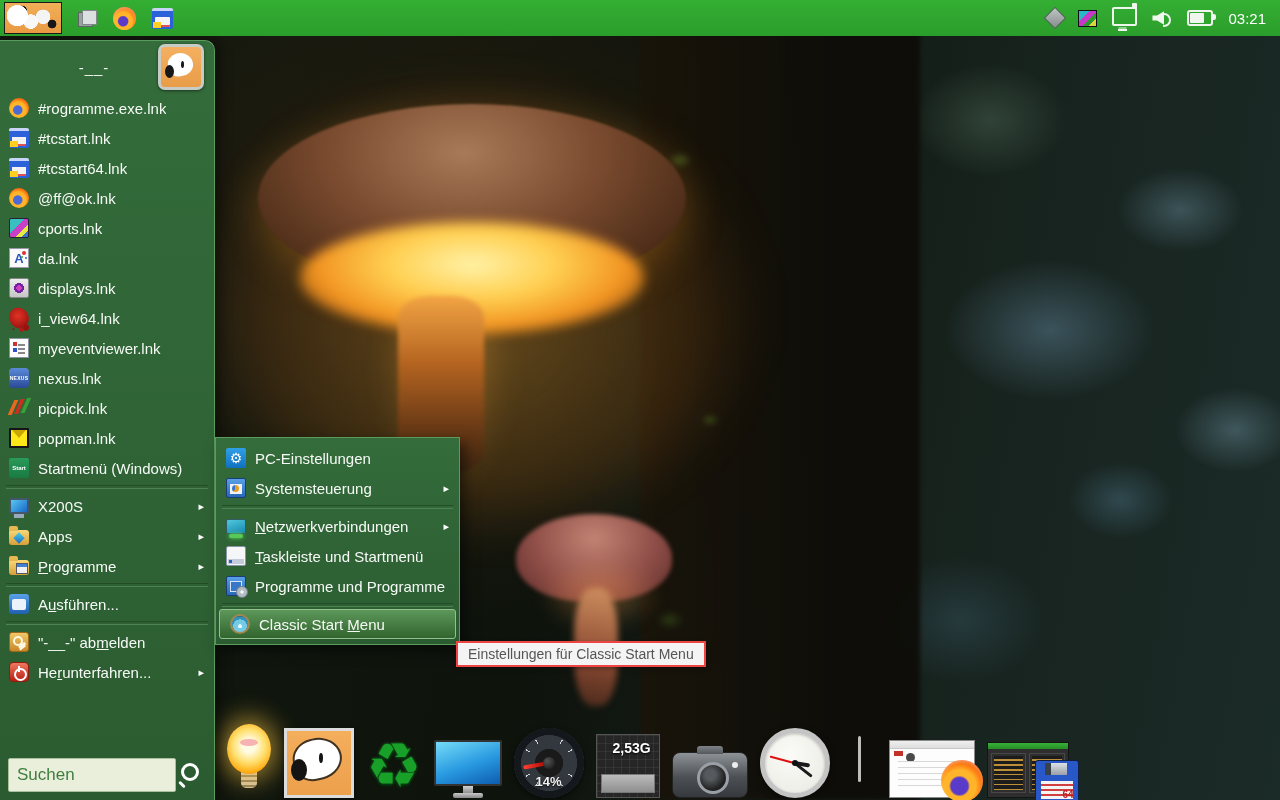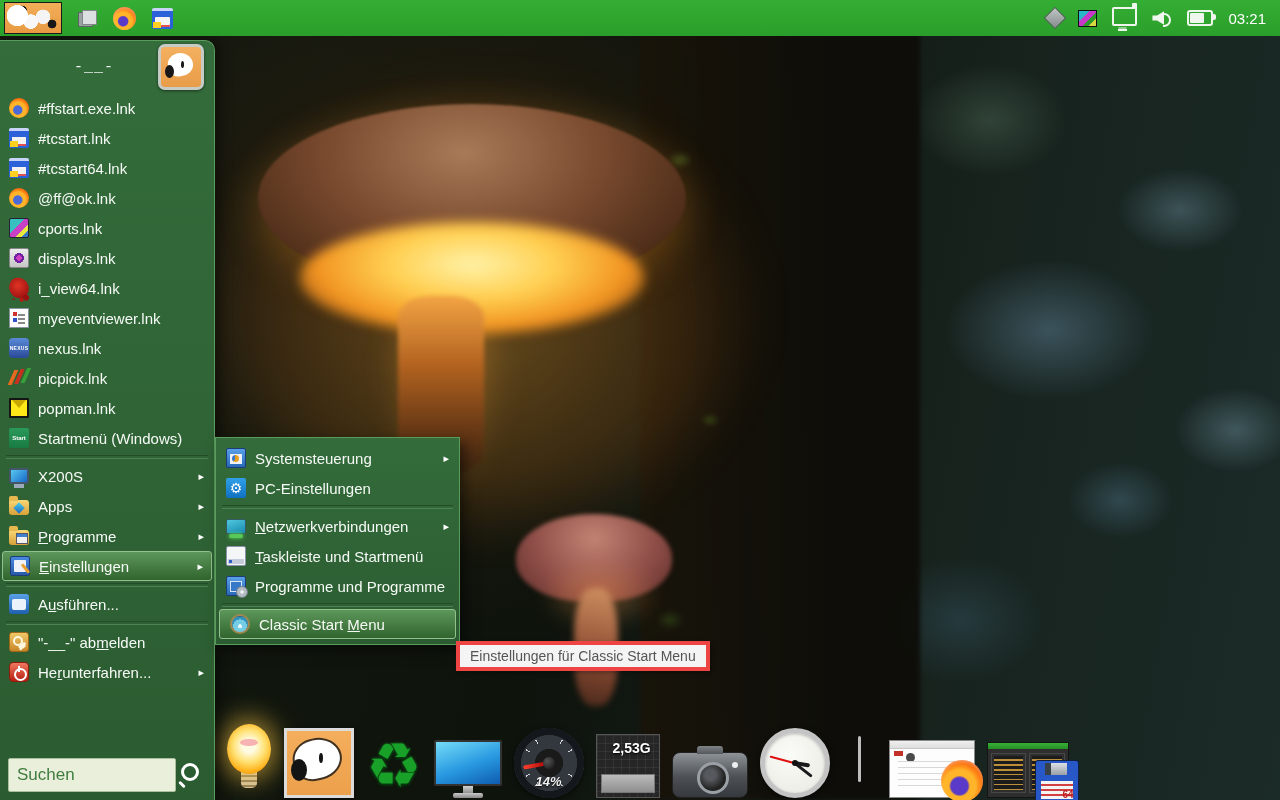--- a/index.html
+++ b/index.html
@@ -86,21 +86,21 @@
   .t-batt::before{content:"";position:absolute;left:1px;top:1px;bottom:1px;width:60%;background:#eef6ee;border-radius:1px;}
   .t-batt::after{content:"";position:absolute;right:-5px;top:2px;width:3px;height:6px;background:#eef6ee;border-radius:0 2px 2px 0;}
   .t-clock{color:#fff;font-size:15px;}
 
   
   .start-menu{position:absolute;left:0;top:40px;width:215px;height:760px;z-index:20;
     background:linear-gradient(#346c3b,#2b5c31);
     border:1px solid #5a9c5c;border-left:none;border-bottom:none;border-radius:0 10px 0 0;
     box-shadow:4px 0 14px rgba(0,0,0,.45);box-sizing:border-box;display:flex;flex-direction:column;}
   .sm-header{height:52px;display:flex;align-items:center;position:relative;flex:none;}
-  .sm-user{flex:1;text-align:center;color:#f4f8f4;font-size:15px;letter-spacing:1px;padding-left:30px;font-family:Liberation Mono, monospace;}
+  .sm-user{flex:1;text-align:center;color:#f4f8f4;font-size:15px;letter-spacing:1px;padding-left:30px;}
   .avatar{width:40px;height:40px;margin-right:10px;border:3px solid #c6cbc6;border-radius:7px;
     background:linear-gradient(#f4b060,#e89c48);position:relative;box-shadow:0 1px 3px rgba(0,0,0,.5);flex:none;}
   .avatar::before{content:"";position:absolute;left:18%;top:16%;width:62%;height:58%;background:#fff;
     border-radius:50% 58% 52% 46%;transform:rotate(-12deg);}
   .avatar::after{content:"";position:absolute;left:10%;top:44%;width:9px;height:13px;background:#181818;
     border-radius:50%;box-shadow:13px -7px 0 -3px #181818;}
   .mi{height:30px;display:flex;align-items:center;gap:9px;padding:0 6px 0 9px;color:#f6faf6;
     font-size:15px;position:relative;flex:none;}
   .mi .lbl{white-space:nowrap;overflow:hidden;}
   .mi.hl{background:linear-gradient(#5d975a,#31652f);border:1px solid #93c18d;border-radius:3px;
@@ -119,21 +119,21 @@
     border-radius:2px;transform:rotate(45deg);}
 
   
   .submenu{position:absolute;left:215px;top:437px;width:245px;z-index:25;
     background:linear-gradient(#346c3b,#2b5c31);border:1px solid #5a9c5c;
     box-shadow:5px 5px 12px rgba(0,0,0,.5);padding:5px 0 5px 0;box-sizing:border-box;}
   .submenu .mi{padding-left:10px;}
   .submenu .mi.hl{margin:0 3px;}
 
   
-  .tooltip{position:absolute;left:456px;top:641px;z-index:40;background:#f4f4f4;border:4px solid #ef4444;
+  .tooltip{position:absolute;left:456px;top:641px;z-index:40;background:#f4f4f4;border:2px solid #ef4444;
     color:#555;font-size:14px;padding:3px 10px;white-space:nowrap;box-shadow:2px 2px 4px rgba(0,0,0,.3);}
 
   
   .i-firefox{border-radius:50%;
     background:radial-gradient(circle at 44% 60%, #4a6ad8 0 26%, #ffb42a 31% 48%, #ff7c12 64%, #e84a06 85%, #cf3a04);}
   .i-tc{background:linear-gradient(180deg,#c8d4f8 0 3px,#2b62d9 3px);border-radius:2px;}
   .i-tc::before{content:"";position:absolute;left:3px;right:3px;bottom:2px;height:9px;background:#f2f2f2;
     box-shadow:inset 0 -2px 0 #e05050;}
   .i-tc::after{content:"";position:absolute;left:1px;bottom:1px;width:8px;height:6px;background:#ffd020;}
   .i-cports{border:1px solid #223;border-radius:2px;
@@ -238,21 +238,21 @@
     box-shadow:0 2px 6px rgba(0,0,0,.6);}
   .dk-gauge::before{content:"";position:absolute;inset:8px;border-radius:50%;
     background:repeating-conic-gradient(from -1deg,#cfd4da 0 2deg,transparent 2deg 30deg);
     -webkit-mask:radial-gradient(circle,transparent 0 58%,#000 59% 80%,transparent 81%);
             mask:radial-gradient(circle,transparent 0 58%,#000 59% 80%,transparent 81%);}
   .gauge-needle{position:absolute;left:calc(50% - 2px);bottom:50%;width:4px;height:26px;
     background:linear-gradient(#ff4030,#a00000);transform-origin:50% 100%;transform:rotate(-100deg);border-radius:2px;}
   .gauge-hub{position:absolute;left:50%;top:50%;width:12px;height:12px;margin:-6px 0 0 -6px;border-radius:50%;
     background:radial-gradient(circle at 35% 35%,#555,#111);}
   .gauge-label{position:absolute;left:0;right:0;bottom:9px;text-align:center;color:#f0f0f0;
-    font-size:13px;font-weight:bold;font-style:italic;text-shadow:0 1px 2px #000;}
+    font-size:13px;font-weight:bold;text-shadow:0 1px 2px #000;}
   .dk-ram{width:64px;height:64px;background:#262626;border:1px solid #555;position:relative;box-sizing:border-box;
     background-image:linear-gradient(rgba(255,255,255,.06) 1px,transparent 1px),
                      linear-gradient(90deg,rgba(255,255,255,.06) 1px,transparent 1px);
     background-size:8px 8px;}
   .ram-label{position:absolute;top:5px;left:8px;right:0;text-align:center;color:#fff;font-weight:bold;font-size:14px;
     text-shadow:0 1px 2px #000;}
   .ram-bar{position:absolute;left:4px;right:4px;bottom:4px;height:17px;border:1px solid #777;
     background:linear-gradient(#bcbcbc,#8e8e8e);}
   .dk-camera{width:76px;height:54px;position:relative;display:flex;align-items:flex-end;}
   .cam-body{width:74px;height:44px;border-radius:8px;border:1px solid #222;position:relative;
@@ -339,37 +339,41 @@
 </div>
 
 <div class="start-menu">
   <div class="sm-header">
     <span class="sm-user">-__-</span>
     <span class="avatar"></span>
   </div>
 
   <div class="mi">
       <span class="ic i-firefox"></span>
-      <span class="lbl">#ffstart.exe.lnk</span>
+      <span class="lbl">#rogramme.exe.lnk</span>
     </div>
   <div class="mi">
       <span class="ic i-tc"></span>
       <span class="lbl">#tcstart.lnk</span>
     </div>
   <div class="mi">
       <span class="ic i-tc"></span>
       <span class="lbl">#tcstart64.lnk</span>
     </div>
   <div class="mi">
       <span class="ic i-firefox"></span>
       <span class="lbl">@ff@ok.lnk</span>
     </div>
   <div class="mi">
       <span class="ic i-cports"></span>
       <span class="lbl">cports.lnk</span>
+    </div>
+  <div class="mi">
+      <span class="ic i-da"></span>
+      <span class="lbl">da.lnk</span>
     </div>
   <div class="mi">
       <span class="ic i-displays"></span>
       <span class="lbl">displays.lnk</span>
     </div>
   <div class="mi">
       <span class="ic i-iview"></span>
       <span class="lbl">i_view64.lnk</span>
     </div>
   <div class="mi">
@@ -399,24 +403,20 @@
       <span class="ic i-monitor"></span>
       <span class="lbl">X200S</span>
     </div>
   <div class="mi has-arrow">
       <span class="ic i-folder i-folder-apps"></span>
       <span class="lbl">Apps</span>
     </div>
   <div class="mi has-arrow">
       <span class="ic i-folder i-folder-prog"></span>
       <span class="lbl"><u>P</u>rogramme</span>
-    </div>
-  <div class="mi hl has-arrow">
-      <span class="ic i-settings"></span>
-      <span class="lbl"><u>E</u>instellungen</span>
     </div>
 
   <div class="sep"></div>
 
   <div class="mi">
       <span class="ic i-run"></span>
       <span class="lbl">A<u>u</u>sführen...</span>
     </div>
 
   <div class="sep"></div>
@@ -432,27 +432,27 @@
 
   <div class="sm-bottom">
     <div class="search-row">
       <input class="search-input" type="text" placeholder="Suchen" style="">
       <span class="mag"></span>
     </div>
   </div>
 </div>
 
 <div class="submenu">
+  <div class="mi">
+      <span class="ic i-pcset"></span>
+      <span class="lbl">PC-Einstellungen</span>
+    </div>
   <div class="mi has-arrow">
       <span class="ic i-cpanel"></span>
       <span class="lbl">Systemsteuerung</span>
-    </div>
-  <div class="mi">
-      <span class="ic i-pcset"></span>
-      <span class="lbl">PC-Einstellungen</span>
     </div>
   <div class="sep"></div>
   <div class="mi has-arrow">
       <span class="ic i-netmon"></span>
       <span class="lbl"><u>N</u>etzwerkverbindungen</span>
     </div>
   <div class="mi">
       <span class="ic i-taskbar"></span>
       <span class="lbl"><u>T</u>askleiste und Startmenü</span>
     </div>

